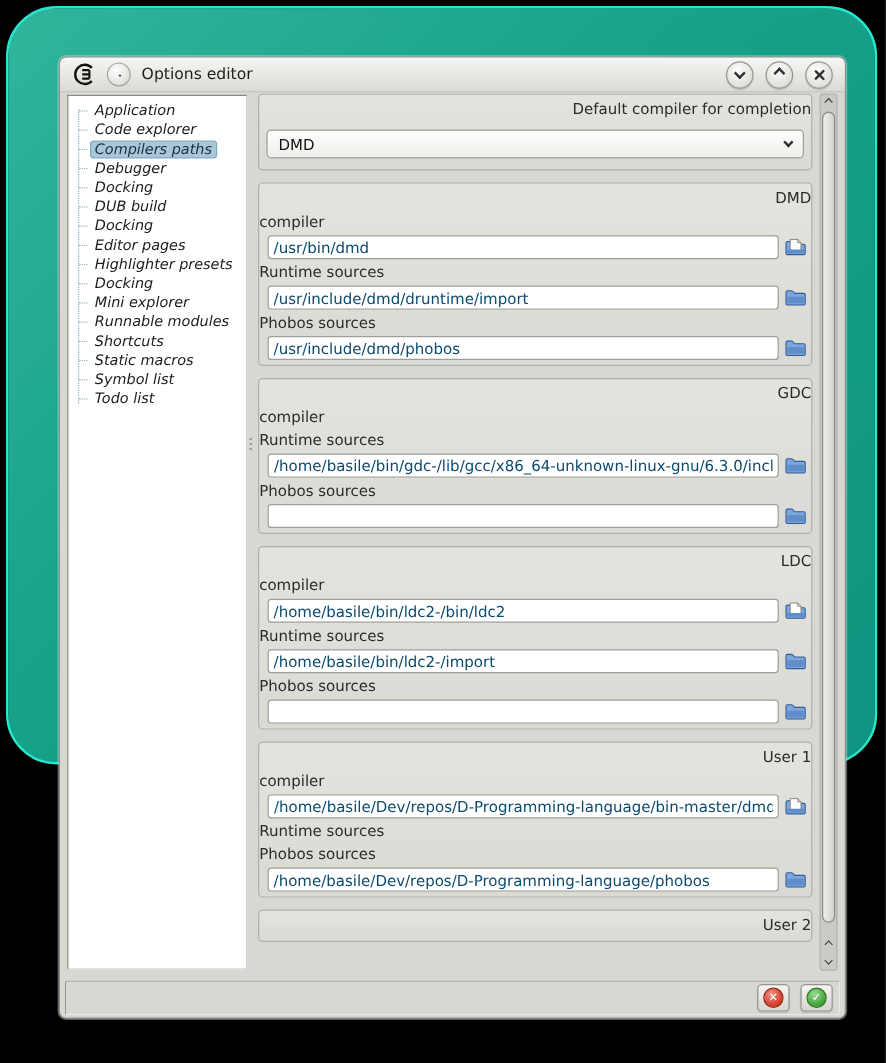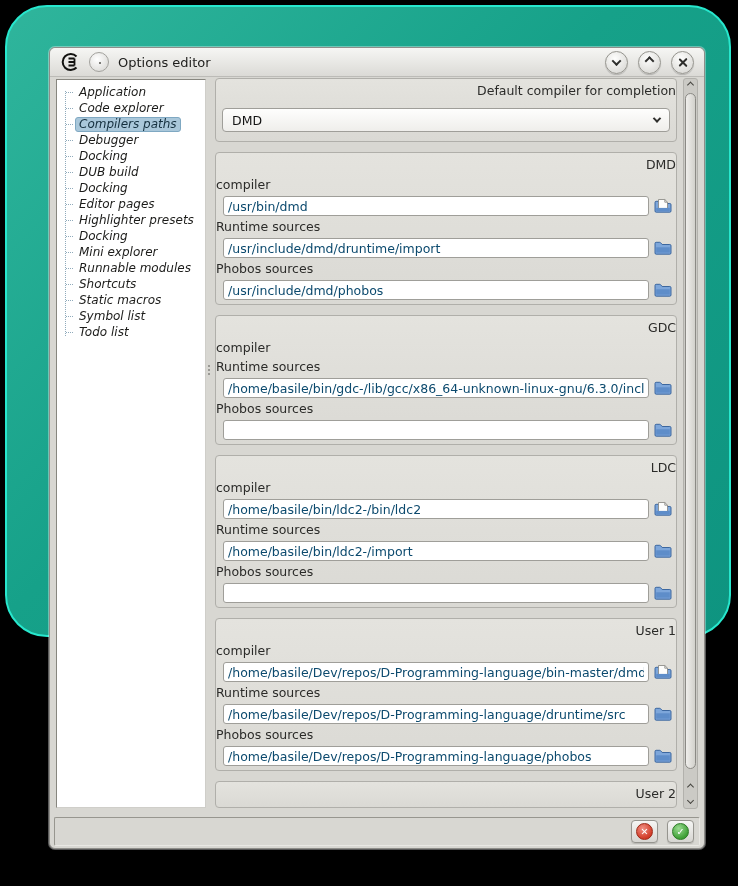--- a/index.html
+++ b/index.html
@@ -294,27 +294,20 @@
             <div class="field-row">
               <input class="field-input" type="text" value="/home/basile/Dev/repos/D-Programming-language/bin-master/dmd" style="">
               <span class="icon-btn"><svg width="18" height="16" viewBox="0 0 18 15">
                   <path d="M1 4 v8.5 a1.2 1.2 0 0 0 1.2 1.2 h13.6 a1.2 1.2 0 0 0 1.2 -1.2 V6.2 a1.2 1.2 0 0 0 -1.2 -1.2 H8.2 L6.6 3.2 a1.2 1.2 0 0 0 -0.9 -0.4 H2.2 A1.2 1.2 0 0 0 1 4 Z" fill="#7da6da" stroke="#2f5c99" stroke-width="0.9"></path>
                   <path d="M4.5 1 h6.3 l2.7 2.7 v7.5 h-9 z" fill="#fdfdfc" stroke="#84837e" stroke-width="0.8"></path>
                   <path d="M10.8 1 v2.7 h2.7" fill="none" stroke="#84837e" stroke-width="0.8"></path>
                   <path d="M2.2 9.4 h13.6 v3.1 h-13.6 z" fill="#5e8dc9"></path>
                 </svg></span>
             </div>
             <div class="field-label">Runtime sources</div>
-            <div class="field-row">
-              <input class="field-input" type="text" value="/home/basile/Dev/repos/D-Programming-language/druntime/src" style="">
-              <span class="icon-btn"><svg width="18" height="16" viewBox="0 0 18 15">
-                  <path d="M1 3 v9.5 a1.2 1.2 0 0 0 1.2 1.2 h13.6 a1.2 1.2 0 0 0 1.2 -1.2 V5.2 a1.2 1.2 0 0 0 -1.2 -1.2 H8.2 L6.6 2.2 a1.2 1.2 0 0 0 -0.9 -0.4 H2.2 A1.2 1.2 0 0 0 1 3 Z" fill="#7da6da" stroke="#2f5c99" stroke-width="0.9"></path>
-                  <path d="M2.2 6.8 h13.6 v5.4 h-13.6 z" fill="#5e8dc9"></path>
-                </svg></span>
-            </div>
             <div class="field-label">Phobos sources</div>
             <div class="field-row">
               <input class="field-input" type="text" value="/home/basile/Dev/repos/D-Programming-language/phobos" style="">
               <span class="icon-btn"><svg width="18" height="16" viewBox="0 0 18 15">
                   <path d="M1 3 v9.5 a1.2 1.2 0 0 0 1.2 1.2 h13.6 a1.2 1.2 0 0 0 1.2 -1.2 V5.2 a1.2 1.2 0 0 0 -1.2 -1.2 H8.2 L6.6 2.2 a1.2 1.2 0 0 0 -0.9 -0.4 H2.2 A1.2 1.2 0 0 0 1 3 Z" fill="#7da6da" stroke="#2f5c99" stroke-width="0.9"></path>
                   <path d="M2.2 6.8 h13.6 v5.4 h-13.6 z" fill="#5e8dc9"></path>
                 </svg></span>
             </div>
           </div>
           <div class="panel">

